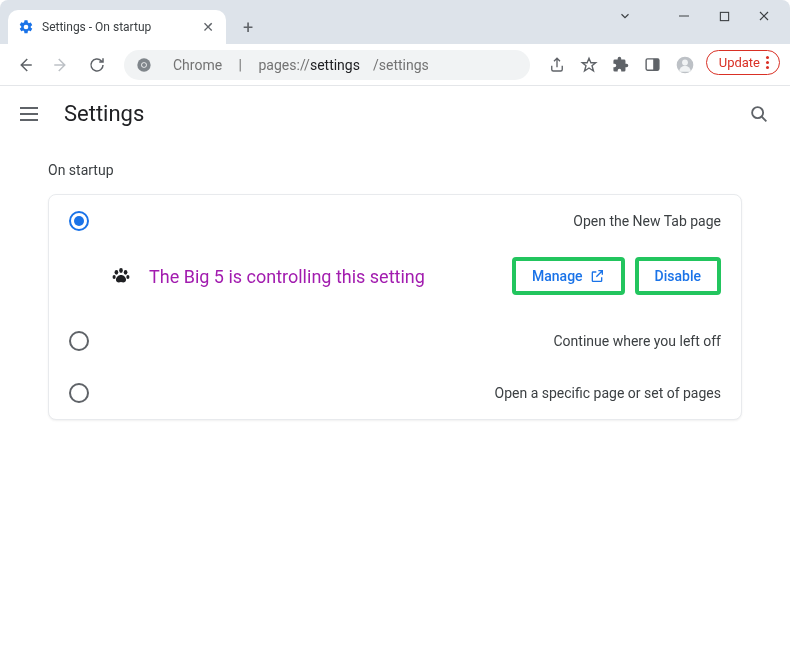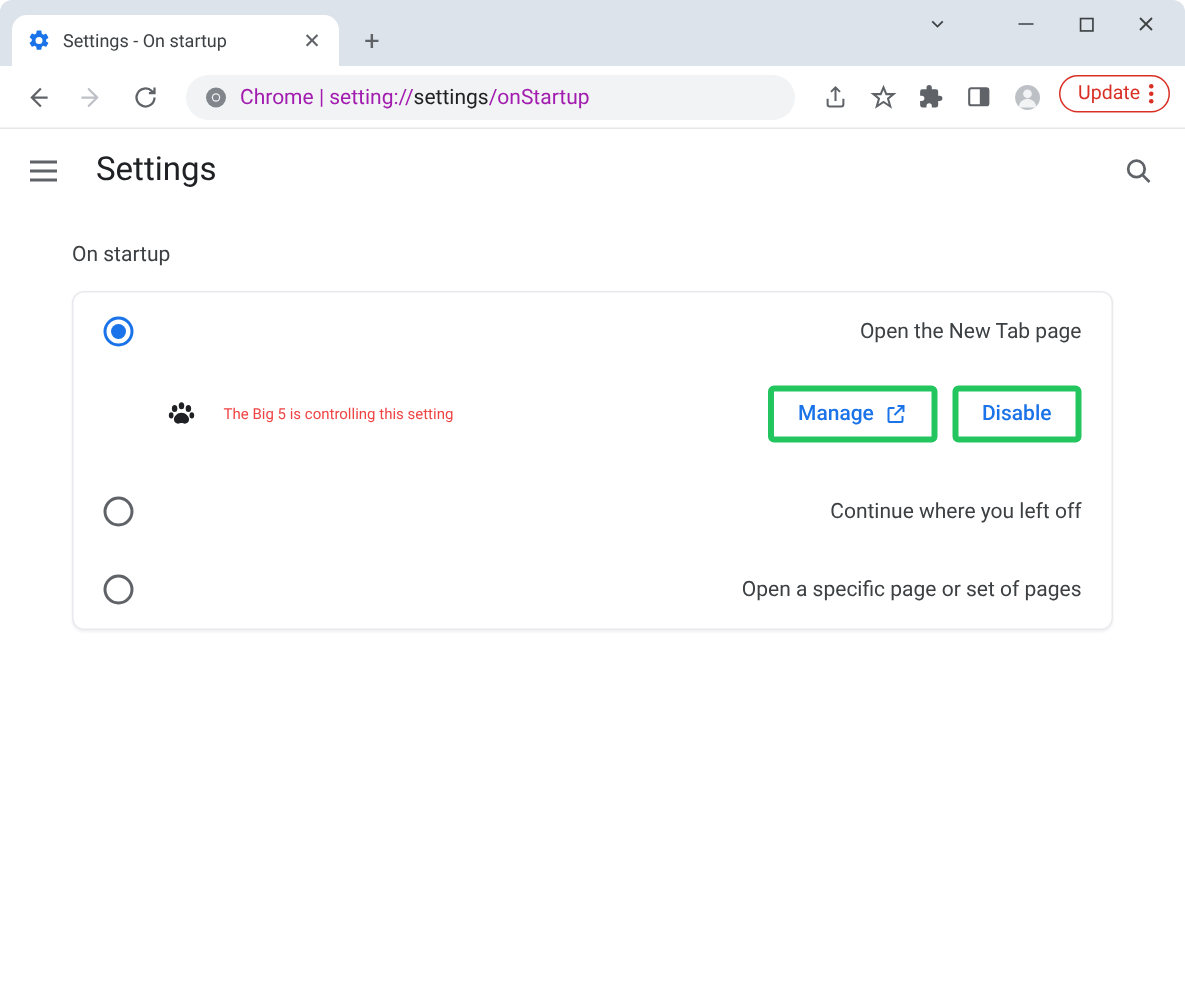--- a/index.html
+++ b/index.html
@@ -14,21 +14,21 @@
 .newtab { width: 28px; height: 28px; margin-left: 8px; margin-bottom: 3px; display: flex; align-items: center; justify-content: center; color: #5f6368; font-size: 18px; border-radius: 50%; cursor: pointer; }
 .wincontrols { position: absolute; right: 6px; top: 0; height: 32px; display: flex; align-items: center; gap: 0; }
 .wincontrols > div { width: 40px; height: 28px; display: flex; align-items: center; justify-content: center; color: #3c4043; cursor: pointer; }
 .chev { position: absolute; right: 150px; top: 4px; width: 30px; height: 24px; display: flex; align-items: center; justify-content: center; color: #3c4043; cursor: pointer; }
 
 
 .toolbar { height: 42px; background: #fff; display: flex; align-items: center; padding: 0 10px; gap: 6px; border-bottom: 1px solid #e4e6e9; }
 .nav-btn { width: 30px; height: 30px; display: flex; align-items: center; justify-content: center; color: #5f6368; cursor: pointer; border-radius: 50%; }
 .nav-btn.disabled { color: #bdc1c6; }
 .omnibox { flex: 1; height: 30px; background: #f1f3f4; border-radius: 15px; display: flex; align-items: center; padding: 0 12px; gap: 8px; color: #5f6368; font-size: 14px; margin: 0 6px; }
-.omni-url .dim { color: #a21caf; }
+.omni-url .dim { color: #737373; margin-left: 13px; }
 .omni-url .main { color: #202124; }
 .right-icons { display: flex; align-items: flex-start; gap: 2px; }
 .right-icons .ic { width: 30px; height: 30px; display: flex; align-items: center; justify-content: center; color: #5f6368; cursor: pointer; }
 .update-pill { border: 1px solid #d93025; color: #d93025; border-radius: 16px; padding: 4px 10px 4px 12px; font-size: 13px; display: flex; align-items: center; gap: 6px; cursor: pointer; margin-left: 4px; }
 .update-pill .dots { display: flex; flex-direction: column; gap: 2px; }
 .update-pill .dots span { width: 3px; height: 3px; background: #d93025; border-radius: 50%; }
 
 
 .settings-hdr { height: 56px; display: flex; align-items: center; padding: 0 20px; gap: 20px; border-bottom: 1px solid #fff; }
 .menu-btn { width: 24px; height: 24px; display: flex; flex-direction: column; justify-content: center; gap: 4px; cursor: pointer; }
@@ -40,21 +40,21 @@
 .content { padding: 20px 48px; }
 .section-label { font-size: 14px; color: #3c4043; margin-bottom: 16px; }
 .card { border: 1px solid #e8eaed; border-radius: 8px; box-shadow: 0 1px 2px rgba(60,64,67,0.08); background: #fff; }
 .row { display: flex; align-items: center; padding: 16px 20px; gap: 20px; }
 .radio { width: 20px; height: 20px; border: 2px solid #5f6368; border-radius: 50%; display: flex; align-items: center; justify-content: center; cursor: pointer; flex-shrink: 0; }
 .radio.selected { border-color: #1a73e8; }
 .radio.selected::after { content: ""; width: 10px; height: 10px; background: #1a73e8; border-radius: 50%; }
 .row-label { font-size: 14px; color: #3c4043; flex: 1; text-align: right; }
 .indent { margin-left: 40px; display: flex; align-items: center; padding: 10px 20px 20px; gap: 16px; }
 .ext-icon { width: 24px; height: 24px; display: flex; align-items: center; justify-content: center; }
-.ext-text { font-size: 10px; color: #ef4444; flex: 1; }
+.ext-text { font-size: 18px; color: #a21caf; flex: 1; }
 .btn { border: 4px solid #22c55e; background: #fff; color: #1a73e8; font-size: 14px; padding: 7px 16px; border-radius: 4px; cursor: pointer; display: flex; align-items: center; gap: 6px; font-weight: 500; }
 .btn svg { width: 16px; height: 16px; }
 .btn-group { display: flex; gap: 10px; }
 
 svg { display: block; }
 </style>
 </head>
 <body>
 
 <div class="titlebar">
@@ -112,21 +112,21 @@
     <span>
       <svg width="16" height="16" viewBox="0 0 24 24">
           <circle cx="12" cy="12" r="10" fill="#80868b"></circle>
           <circle cx="12" cy="12" r="4.2" fill="#f1f3f4"></circle>
           <circle cx="12" cy="12" r="3" fill="#80868b"></circle>
         </svg>
     </span>
     <span class="omni-url">
       <span class="dim">Chrome</span>
       <span class="dim"> | </span>
-      <span class="dim">setting://</span><span class="main">settings</span><span class="dim">/onStartup</span>
+      <span class="dim">pages://</span><span class="main">settings</span><span class="dim">/settings</span>
     </span>
   </div>
   <div class="right-icons">
     <div class="ic">
       <svg width="18" height="18" viewBox="0 0 24 24">
           <path fill="none" stroke="#5f6368" stroke-width="1.8" d="M12 3v12M8 7l4-4 4 4M5 13v5a2 2 0 0 0 2 2h10a2 2 0 0 0 2-2v-5"></path>
         </svg>
     </div>
     <div class="ic">
       <svg width="18" height="18" viewBox="0 0 24 24">

